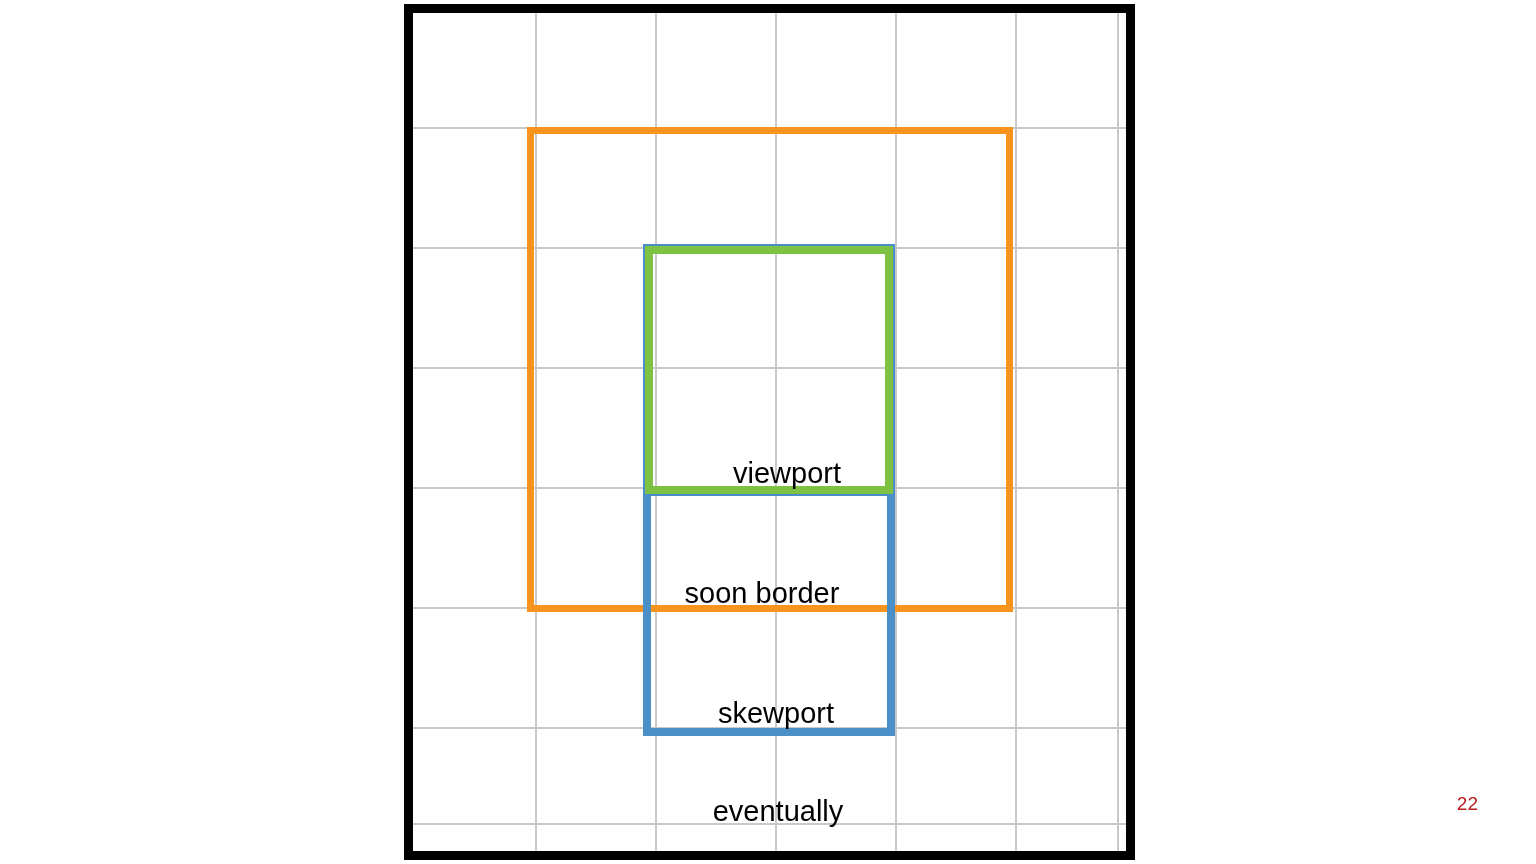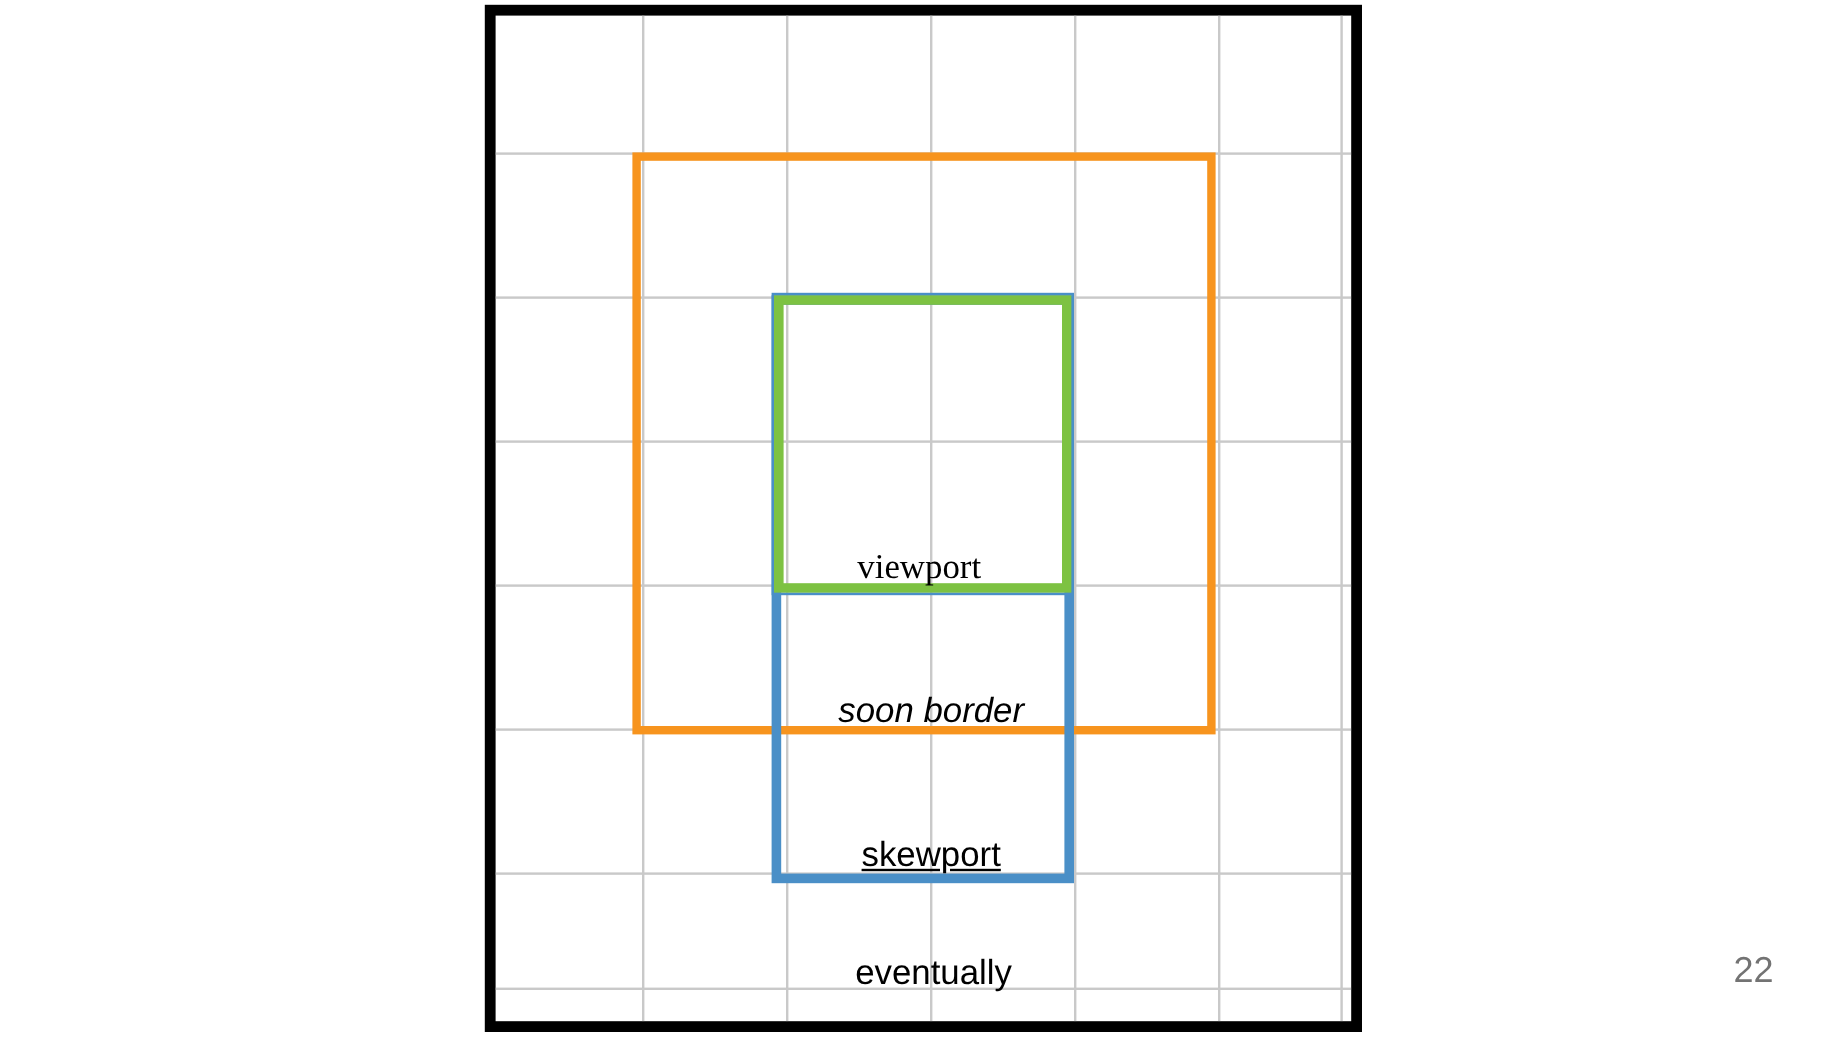--- a/index.html
+++ b/index.html
@@ -92,23 +92,23 @@
     white-space: nowrap;
     text-align: center;
     transform: translateX(-50%);
   }
 
   
   .page-number {
     position: absolute;
     right: 58px;
     top: 794px;
-    color: #737373;
+    color: #b91c1c;
     font-family: "Liberation Sans", sans-serif;
-    font-size: 30px;
+    font-size: 19px;
     line-height: 1;
     z-index: 10;
   }
 </style>
 </head>
 <body>
 
 <div id="slide">
 
   <div class="frame">
@@ -128,25 +128,25 @@
       <div class="grid-h" style="top:594px"></div>
       <div class="grid-h" style="top:714px"></div>
       <div class="grid-h" style="top:810px"></div>
 
       <div class="rect rect-orange z-orange" style="left:114px; top:114px; width:486px; height:485px;"></div>
 
       <div class="rect rect-blue z-blue" style="left:230px; top:233px; width:252px; height:490px;"></div>
 
       <div class="rect rect-green z-green" style="left:232px; top:233px; width:248px; height:248px;"></div>
 
-      <div class="label" style="left:353px; top:446px;font-family:Liberation Serif, serif;">viewport</div>
+      <div class="label" style="left:374px; top:446px;">viewport</div>
 
-      <div class="label" style="left:363px; top:566px;font-style:italic;">soon border</div>
+      <div class="label" style="left:349px; top:566px;">soon border</div>
 
-      <div class="label" style="left:363px; top:686px;text-decoration:underline;">skewport</div>
+      <div class="label" style="left:363px; top:686px;">skewport</div>
 
       <div class="label" style="left:365px; top:784px;">eventually</div>
 
     </div>
   </div>
 
   <div class="page-number">22</div>
 
 </div>
 

